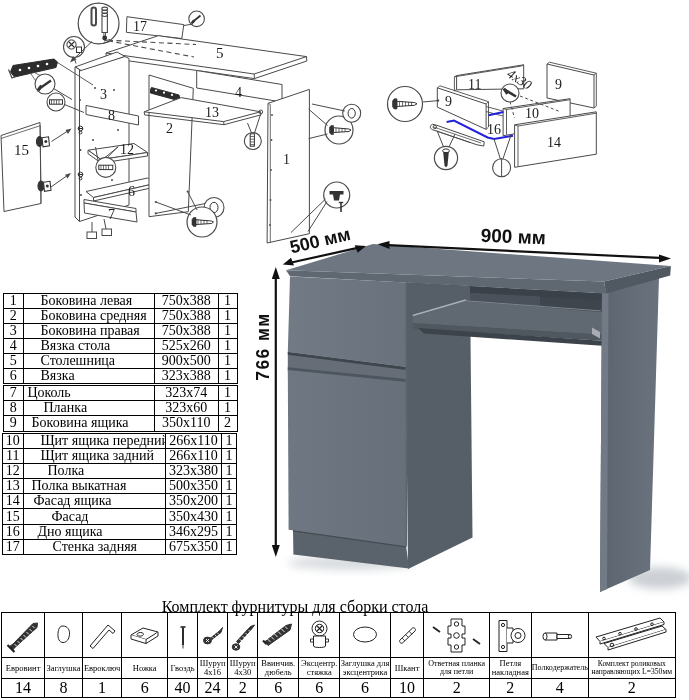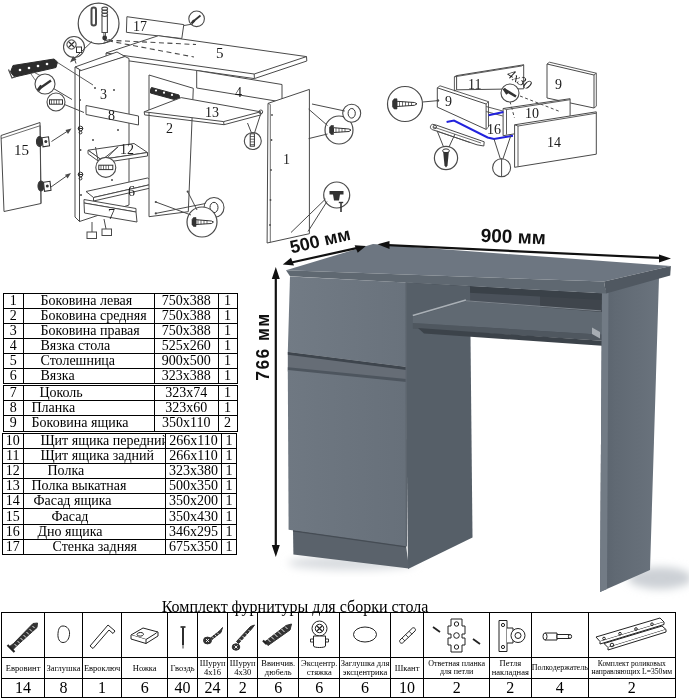--- a/index.html
+++ b/index.html
@@ -386,27 +386,27 @@
 <table class="tbl" style="left:3px;top:385px;width:233.5px;">
 <colgroup>
       <col style="width:19.5px">
       <col style="width:131.5px">
       <col style="width:63.5px">
       <col style="width:19px">
     </colgroup>
 <tbody>
       <tr style="height:15.2px">
         <td class="n">7</td>
-        <td class="t" style="padding-left:16px">Цоколь</td>
+        <td class="t" style="padding-left:4px">Цоколь</td>
         <td class="s">323х74</td>
         <td class="c">1</td>
       </tr>
 <tr style="height:15.2px">
         <td class="n">8</td>
-        <td class="t" style="padding-left:8px">Планка</td>
+        <td class="t" style="padding-left:20px">Планка</td>
         <td class="s">323х60</td>
         <td class="c">1</td>
       </tr>
 <tr style="height:15.2px">
         <td class="n">9</td>
         <td class="t" style="padding-left:8px">Боковина ящика</td>
         <td class="s">350х110</td>
         <td class="c">2</td>
       </tr>
 </tbody>

